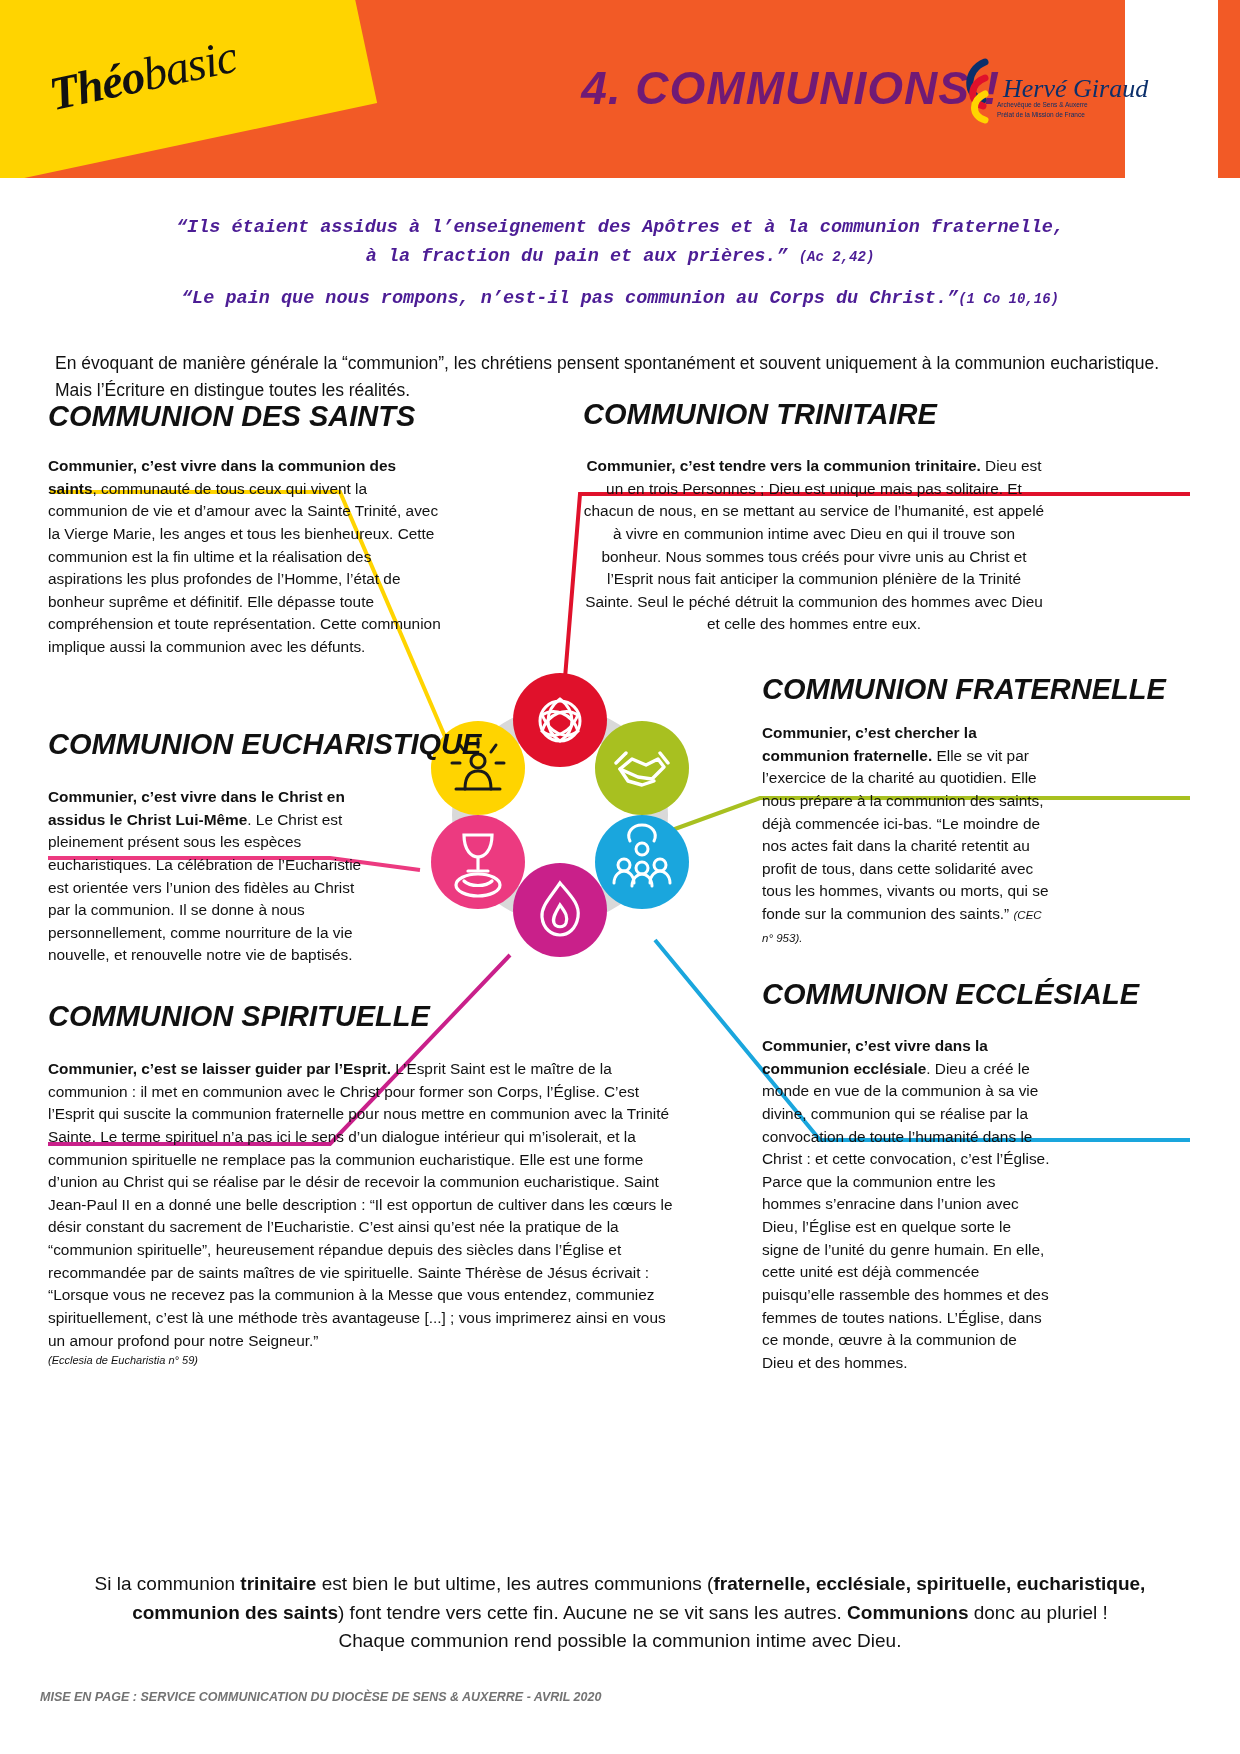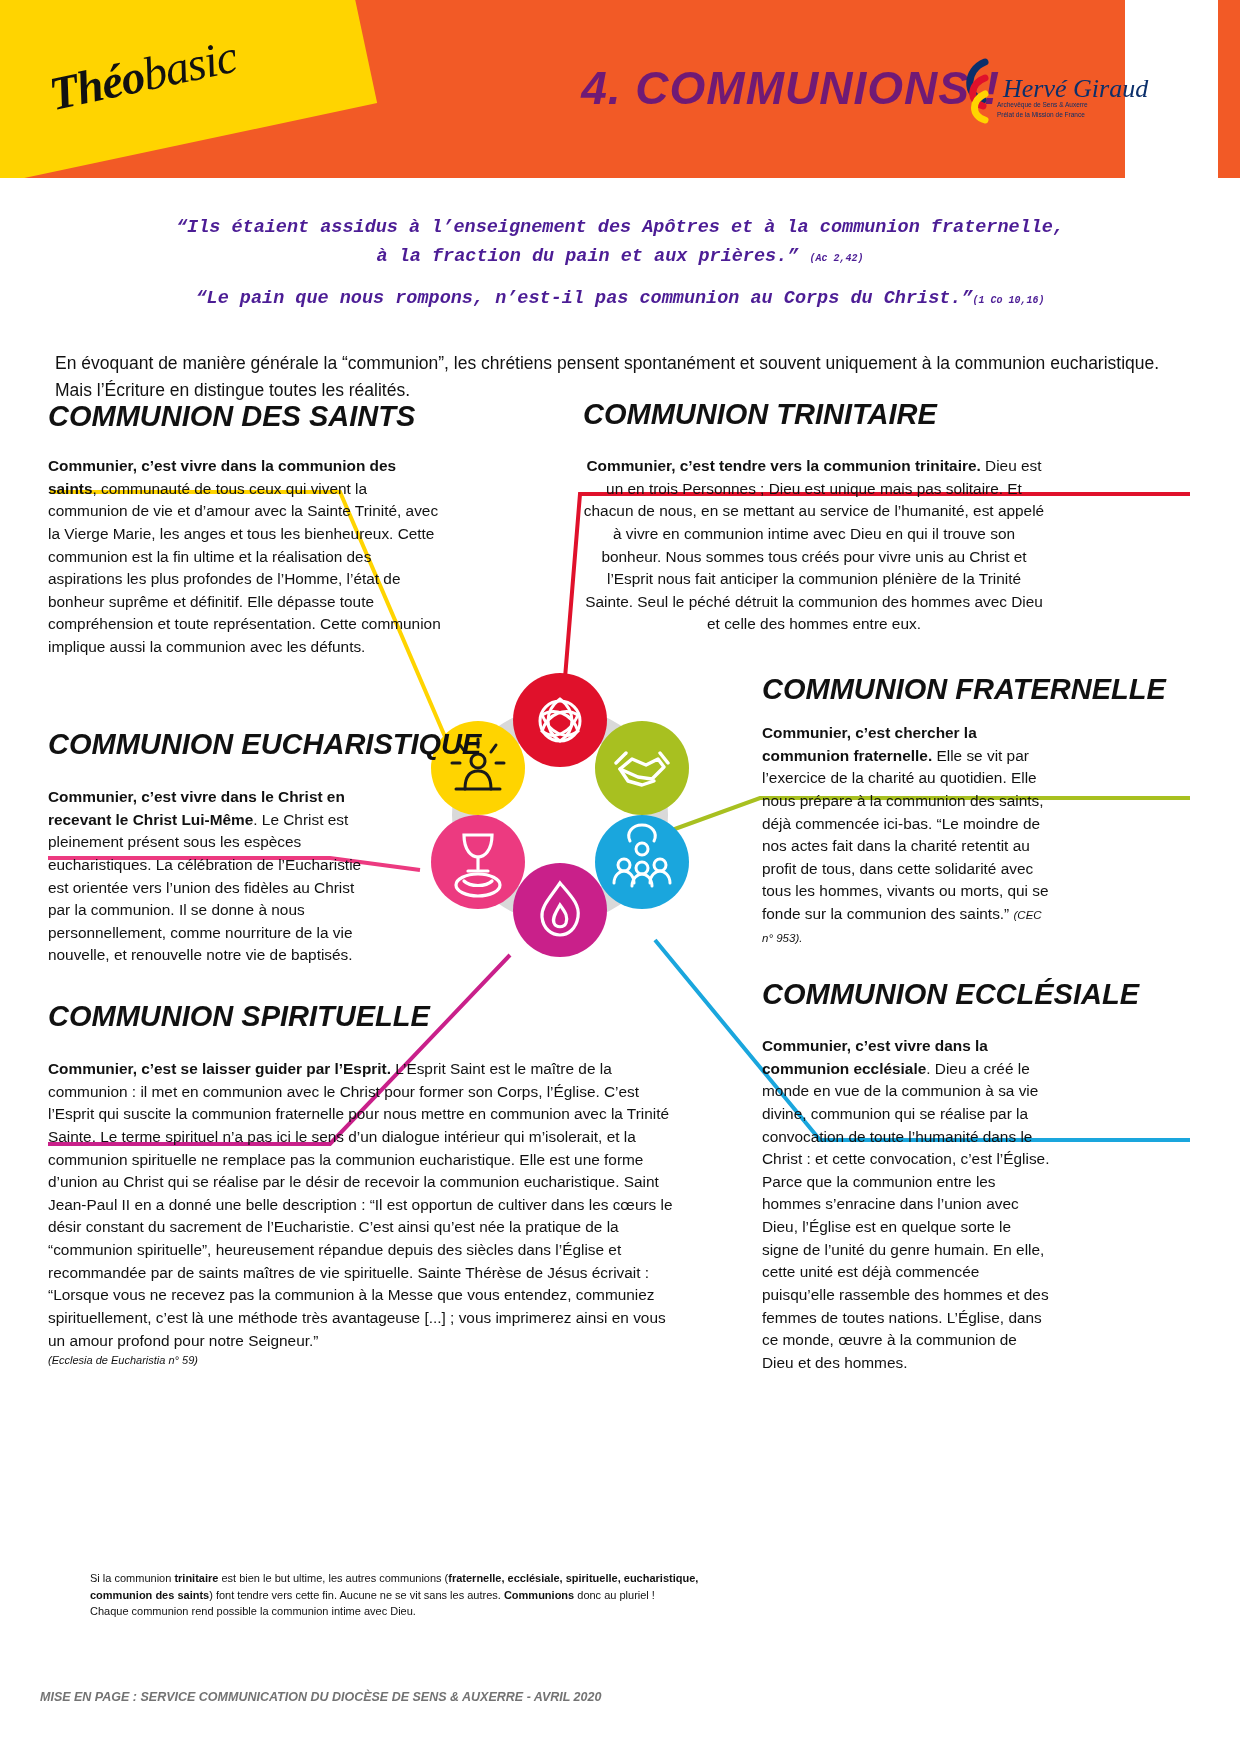--- a/index.html
+++ b/index.html
@@ -69,21 +69,21 @@
   .sig-swoosh { position:absolute; left:0; top:4px; }
 
   
   .quotes {
     position:absolute; top:214px; left:120px; width:1000px;
     text-align:center;
     font-family:Liberation Mono, monospace;
     font-style:italic; font-weight:bold;
     font-size:18.5px; line-height:1.55; color:#4c1d95;
   }
-  .quotes .ref { font-size:10px; font-weight:bold; font-style:italic; }
+  .quotes .ref { font-size:14px; font-weight:bold; font-style:italic; }
   .quote2 { margin-top:14px; }
 
   
   .intro {
     position:absolute; top:350px; left:55px; width:1130px;
     font-size:17.5px; line-height:1.55; color:#111; text-align:left;
   }
 
   
   .sec-title {
@@ -103,21 +103,21 @@
 
   
   .connectors { position:absolute; top:0; left:0; width:1240px; height:1754px; pointer-events:none; }
 
   
   .wheel { position:absolute; left:420px; top:665px; width:280px; height:300px; }
 
   
   .conclusion {
     position:absolute; top:1570px; left:90px; width:1060px;
-    font-size:11px; line-height:1.5; color:#111;
+    text-align:center; font-size:19px; line-height:1.5; color:#111;
   }
   .conclusion b { font-weight:bold; }
   .credit {
     position:absolute; top:1690px; left:40px;
     font-size:12.5px; font-weight:bold; font-style:italic; color:#737373;
     letter-spacing:0px;
   }
 </style>
 </head>
 <body>
@@ -248,21 +248,21 @@
   </svg>
 </div>
 
 <div class="sec-title" style="top:400px; left:48px;">COMMUNION DES SAINTS</div>
 <div class="sec-body" style="top:455px; left:48px; width:400px;">
   <b>Communier, c’est vivre dans la communion des saints</b><span>, communauté de tous ceux qui vivent la communion de vie et d’amour avec la Sainte Trinité, avec la Vierge Marie, les anges et tous les bienheureux. Cette communion est la fin ultime et la réalisation des aspirations les plus profondes de l’Homme, l’état de bonheur suprême et définitif. Elle dépasse toute compréhension et toute représentation. Cette communion implique aussi la communion avec les défunts.</span>
 </div>
 
 <div class="sec-title" style="top:728px; left:48px;">COMMUNION EUCHARISTIQUE</div>
 <div class="sec-body" style="top:786px; left:48px; width:330px;">
-  <b>Communier, c’est vivre dans le Christ en recevant le Christ Lui-Même</b><span>. Le Christ est pleinement présent sous les espèces eucharistiques. La célébration de l’Eucharistie est orientée vers l’union des fidèles au Christ par la communion. Il se donne à nous personnellement, comme nourriture de la vie nouvelle, et renouvelle notre vie de baptisés.</span>
+  <b>Communier, c’est vivre dans le Christ en assidus le Christ Lui-Même</b><span>. Le Christ est pleinement présent sous les espèces eucharistiques. La célébration de l’Eucharistie est orientée vers l’union des fidèles au Christ par la communion. Il se donne à nous personnellement, comme nourriture de la vie nouvelle, et renouvelle notre vie de baptisés.</span>
 </div>
 
 <div class="sec-title" style="top:1000px; left:48px;">COMMUNION SPIRITUELLE</div>
 <div class="sec-body" style="top:1058px; left:48px; width:630px;">
   <b>Communier, c’est se laisser guider par l’Esprit.</b><span> L’Esprit Saint est le maître de la communion : il met en communion avec le Christ pour former son Corps, l’Église. C’est l’Esprit qui suscite la communion fraternelle pour nous mettre en communion avec la Trinité Sainte. Le terme spirituel n’a pas ici le sens d’un dialogue intérieur qui m’isolerait, et la communion spirituelle ne remplace pas la communion eucharistique. Elle est une forme d’union au Christ qui se réalise par le désir de recevoir la communion eucharistique. Saint Jean-Paul II en a donné une belle description : “Il est opportun de cultiver dans les cœurs le désir constant du sacrement de l’Eucharistie. C’est ainsi qu’est née la pratique de la “communion spirituelle”, heureusement répandue depuis des siècles dans l’Église et recommandée par de saints maîtres de vie spirituelle. Sainte Thérèse de Jésus écrivait : “Lorsque vous ne recevez pas la communion à la Messe que vous entendez, communiez spirituellement, c’est là une méthode très avantageuse [...] ; vous imprimerez ainsi en vous un amour profond pour notre Seigneur.”</span>
   <div class="small-ref">(Ecclesia de Eucharistia n° 59)</div>
 </div>
 
 <div class="sec-title" style="top:398px; left:583px;">COMMUNION TRINITAIRE</div>
 <div class="sec-body" style="top:455px; left:583px; width:462px;text-align:center;">

